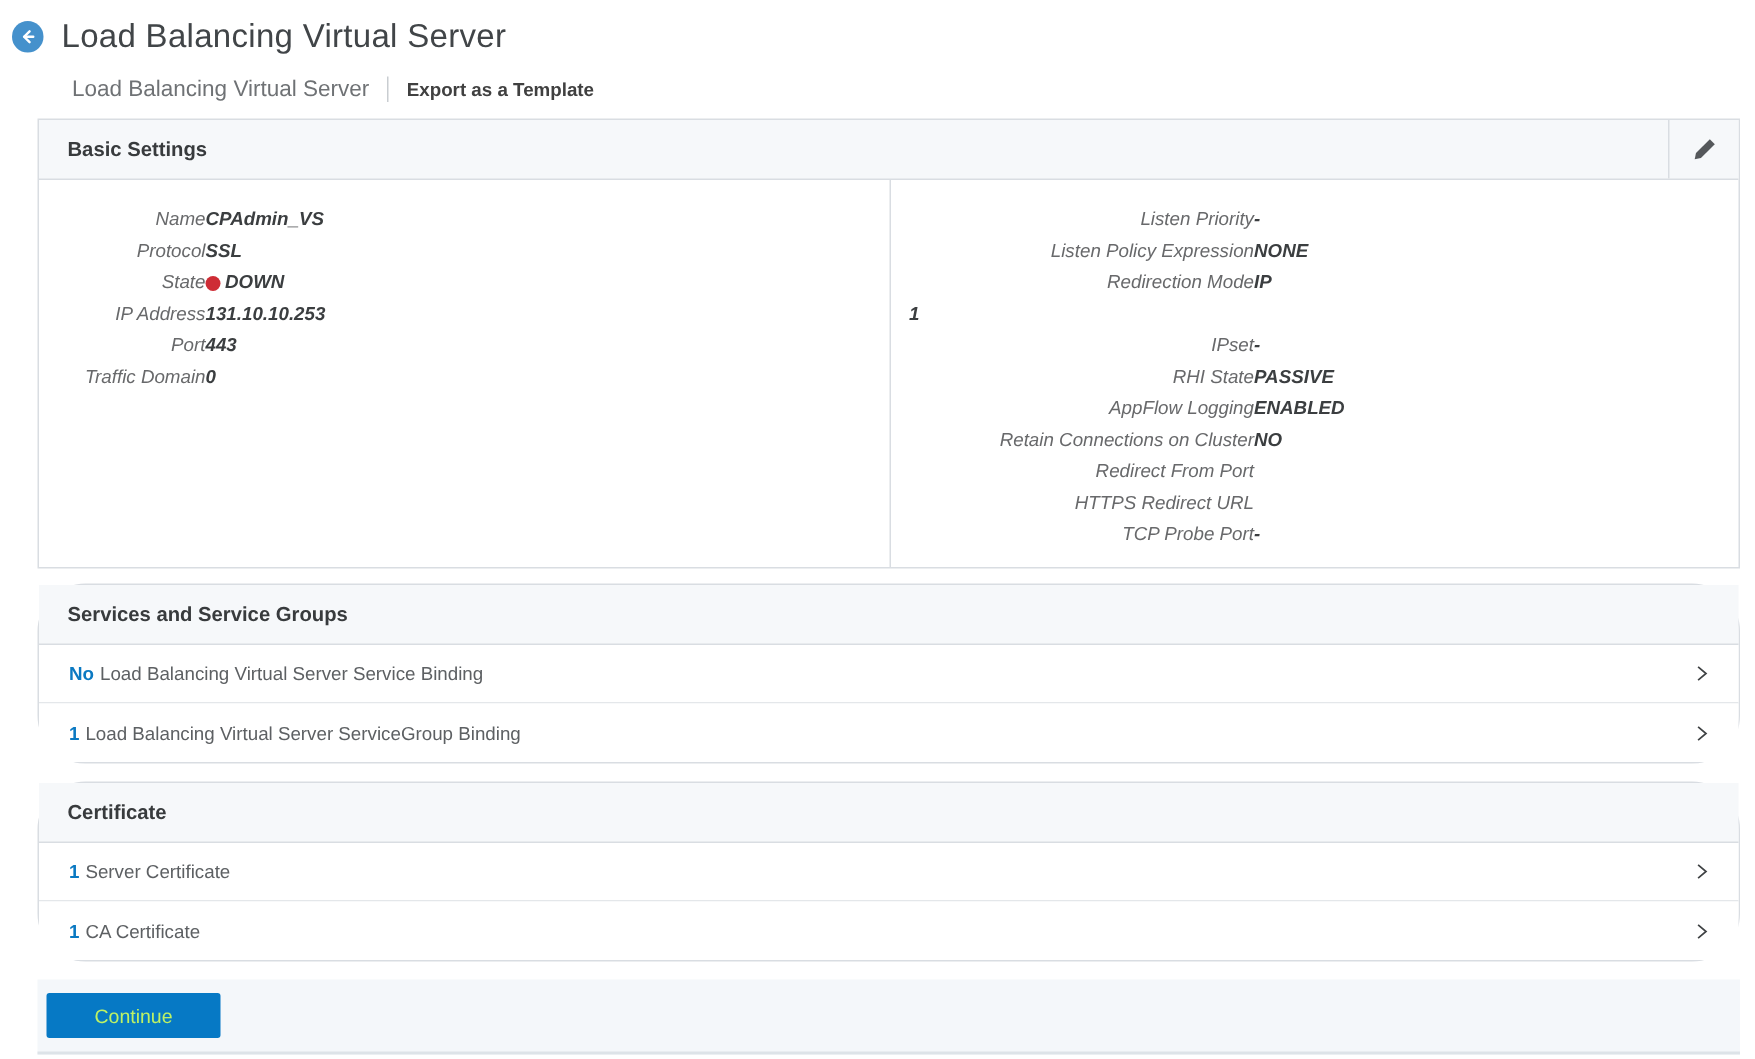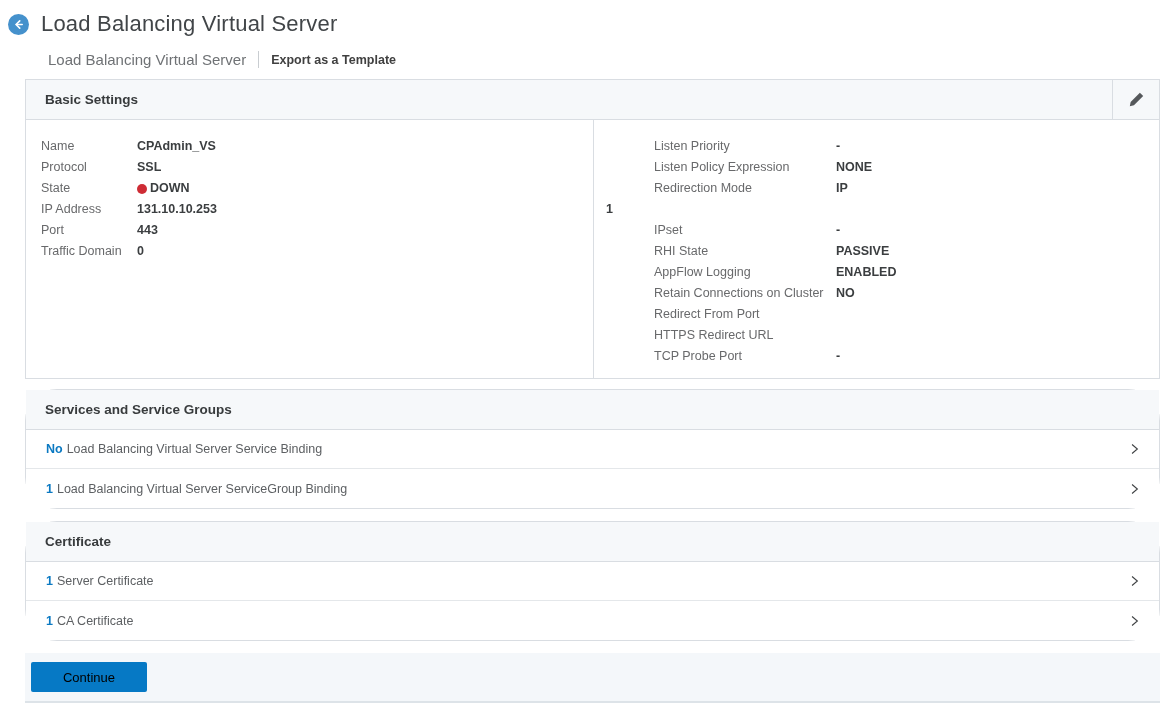--- a/index.html
+++ b/index.html
@@ -35,40 +35,40 @@
     width: 1px; height: 17px; background: #c9cdd1;
     margin: 0 12px;
   }
   .export-link {
     font-size: 12.5px; font-weight: 700; color: #404040;
     cursor: pointer; text-decoration: none;
   }
   
   .panel {
     margin-left: 25px; width: 1135px;
-    border: 1px solid #d9dde2; background: #fff;
+    border: 1px solid #d9dde2; background: #fff; text-align: right;
   }
   .panel + .panel { margin-top: 10px; border-radius: 32px; }
   .panel-header {
     background: #f6f8fa;
     border-bottom: 1px solid #d9dde2;
     height: 40px;
     display: flex; align-items: center;
     padding-left: 19px;
   }
   .panel-title { font-size: 13.5px; font-weight: 700; color: #383b3d; }
   .panel-header-actions {
     margin-left: auto;
     border-left: 1px solid #d9dde2;
     width: 47px; height: 100%;
     display: flex; align-items: center; justify-content: center;
     cursor: pointer;
   }
   
-  .bs-body { display: flex; min-height: 258px; }
+  .bs-body { display: flex; min-height: 258px; font-style: italic; }
   .bs-col-left {
     width: 567px; flex: 0 0 auto;
     padding: 16px 0 0 15px;
   }
   .bs-col-right {
     flex: 1 1 auto;
     border-left: 1px solid #d9dde2;
     padding: 16px 0 0 12px;
   }
   .field-row { display: flex; line-height: 21px; font-size: 12.5px; }
@@ -95,21 +95,21 @@
   
   .footer-strip {
     margin: 12px 0 0 25px; width: 1135px; height: 50px;
     background: #f4f7fa;
     border-bottom: 2px solid #dde3e8;
     display: flex; align-items: flex-start;
     padding: 9px 0 0 6px;
   }
   .continue-btn {
     width: 116px; height: 30px;
-    background: #0679c5; color: #000000;
+    background: #0679c5; color: #bef264;
     border: none; border-radius: 2px;
     font-size: 13px; font-family: "Liberation Sans", sans-serif;
     cursor: pointer;
   }
 </style>
 </head>
 <body>
 
 <div class="page-header">
   <div class="back-btn">

